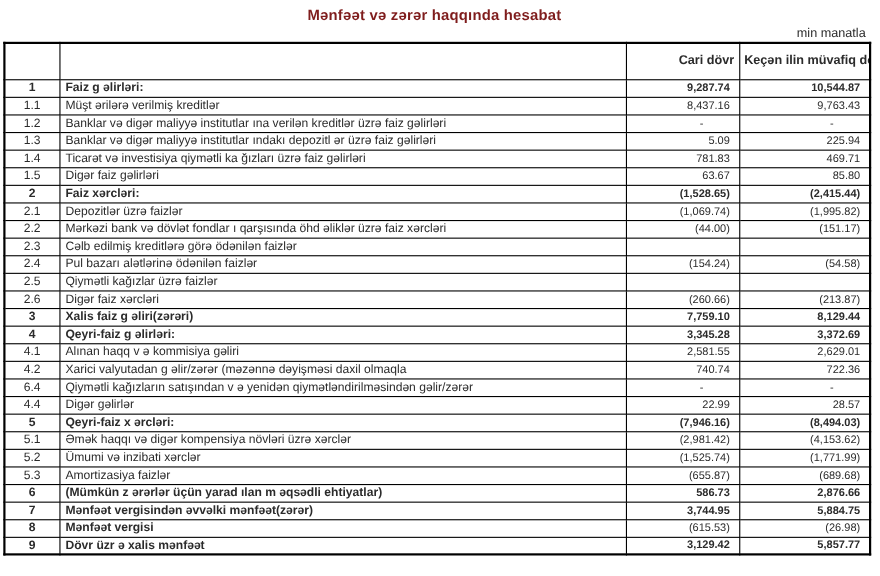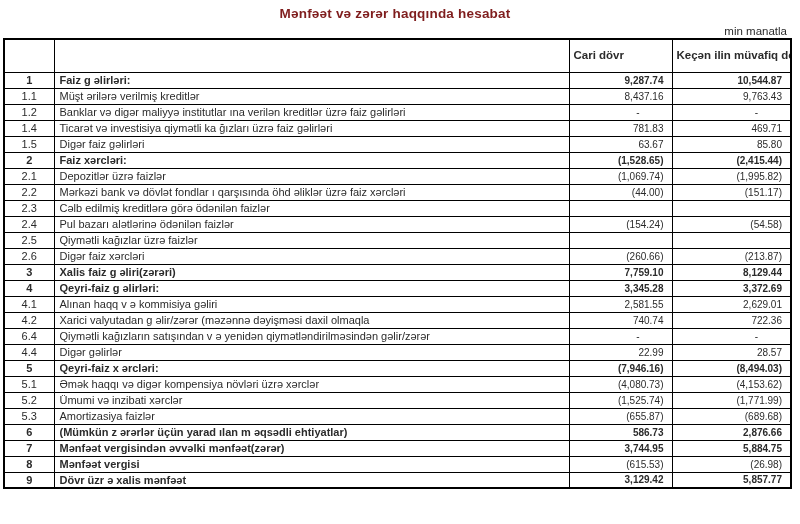--- a/index.html
+++ b/index.html
@@ -40,21 +40,21 @@
   table.report th, table.report td {
     border: 1.5px solid #000;
     overflow: hidden;
     white-space: nowrap;
     box-sizing: border-box;
   }
   thead tr { height: 33px; }
   thead th {
     font-weight: bold;
     font-size: 11.5px;
-    text-align: left;
+    text-align: right;
     vertical-align: middle;
     line-height: 1.15;
     white-space: normal;
     padding: 0 4px;
     color: #2b2b2b;
   }
   tbody tr { height: 16px; }
   tbody td {
     font-size: 11px;
     padding: 0 4px;
@@ -108,20 +108,26 @@
           <td class="c-cur">8,437.16</td>
           <td class="c-prev">9,763.43</td>
         </tr>
         <tr>
           <td class="c-num">1.2</td>
           <td class="c-label">Banklar və digər maliyyə institutlar ına verilən kreditlər üzrə faiz gəlirləri</td>
           <td class="c-cur dash">-</td>
           <td class="c-prev dash">-</td>
         </tr>
         <tr>
+          <td class="c-num">1.3</td>
+          <td class="c-label">Banklar və digər maliyyə institutlar ındakı depozitl ər üzrə faiz gəlirləri</td>
+          <td class="c-cur">5.09</td>
+          <td class="c-prev">225.94</td>
+        </tr>
+        <tr>
           <td class="c-num">1.4</td>
           <td class="c-label">Ticarət və investisiya qiymətli ka ğızları üzrə faiz gəlirləri</td>
           <td class="c-cur">781.83</td>
           <td class="c-prev">469.71</td>
         </tr>
         <tr>
           <td class="c-num">1.5</td>
           <td class="c-label">Digər faiz gəlirləri</td>
           <td class="c-cur">63.67</td>
           <td class="c-prev">85.80</td>
@@ -206,21 +212,21 @@
         </tr>
         <tr class="section vb">
           <td class="c-num">5</td>
           <td class="c-label">Qeyri-faiz x ərcləri:</td>
           <td class="c-cur">(7,946.16)</td>
           <td class="c-prev">(8,494.03)</td>
         </tr>
         <tr>
           <td class="c-num">5.1</td>
           <td class="c-label">Əmək haqqı və digər kompensiya növləri üzrə xərclər</td>
-          <td class="c-cur">(4,080.73)</td>
+          <td class="c-cur">(2,981.42)</td>
           <td class="c-prev">(4,153.62)</td>
         </tr>
         <tr>
           <td class="c-num">5.2</td>
           <td class="c-label">Ümumi və inzibati xərclər</td>
           <td class="c-cur">(1,525.74)</td>
           <td class="c-prev">(1,771.99)</td>
         </tr>
         <tr>
           <td class="c-num">5.3</td>

